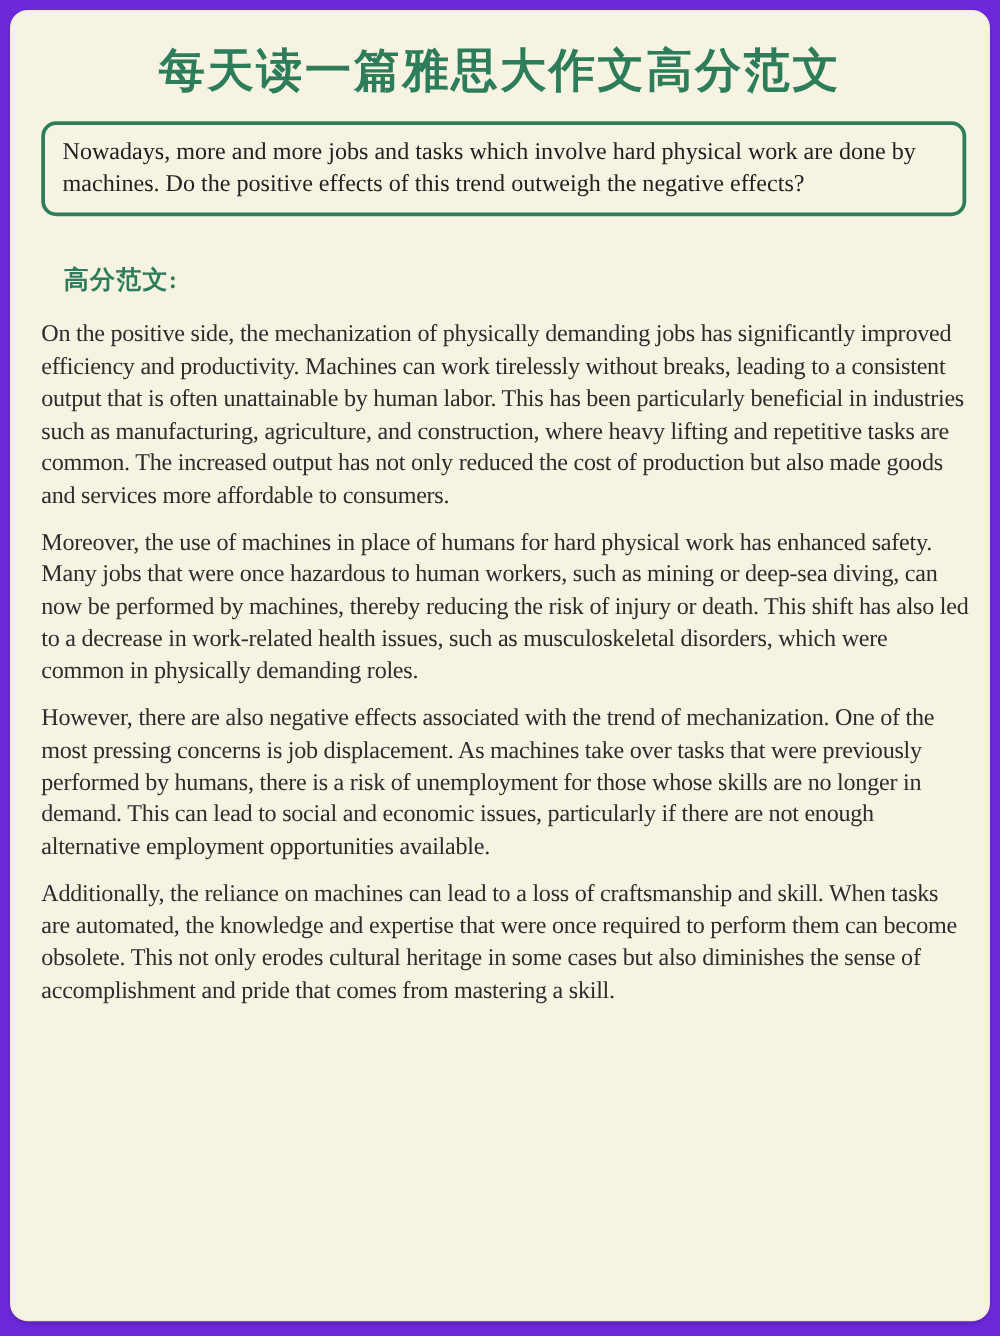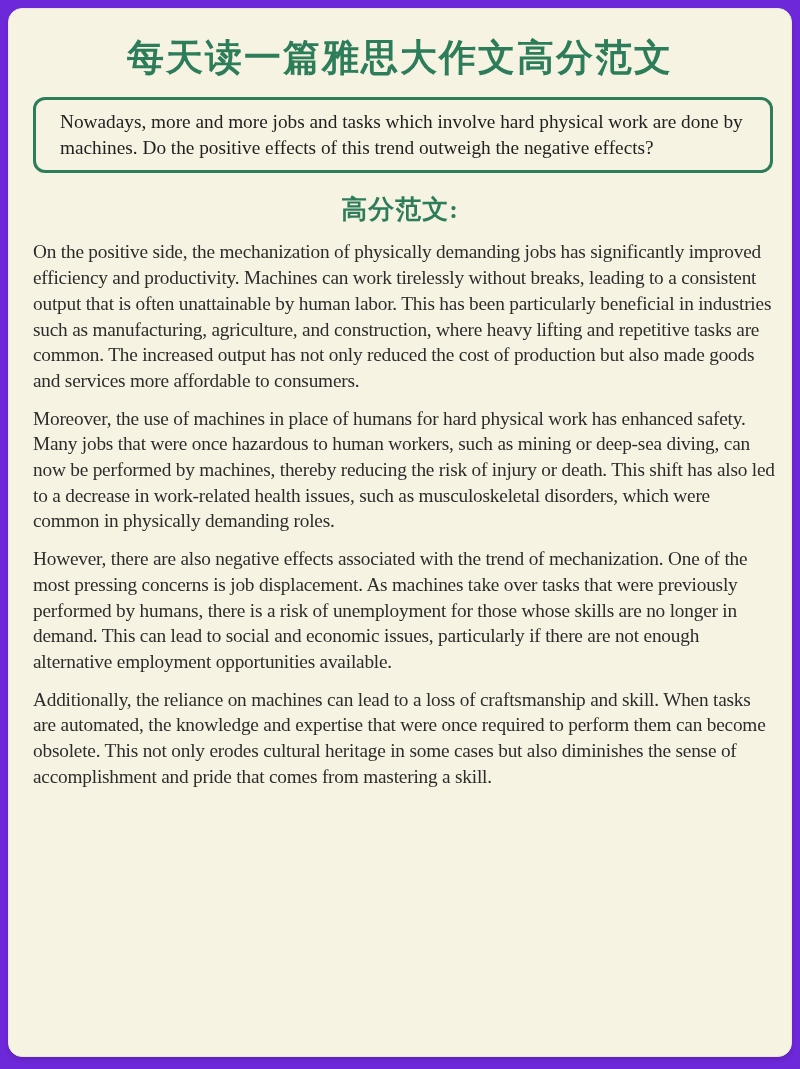--- a/index.html
+++ b/index.html
@@ -39,31 +39,31 @@
     letter-spacing: 2px;
     line-height: 1.25;
   }
   .prompt-box {
     margin: 16px auto 0 auto;
     width: 740px;
     box-sizing: border-box;
     border: 3px solid #2d7d5b;
     border-radius: 12px;
     background: #f7f3e2;
-    padding: 9px 14px 10px 24px;
+    padding: 9px 14px 10px 14px;
     color: #212121;
     font-size: 19.3px;
     line-height: 25.6px;
   }
   .section-heading {
-    margin: 0;
+    margin: 18px;
     padding-top: 19px;
-    text-align: center;
+    text-align: left;
     color: #2d7d5b;
-    font-size: 26px;
+    font-size: 20px;
     font-weight: 800;
     letter-spacing: 1px;
   }
   .essay {
     margin-top: 3px;
     color: #2c2c2c;
   }
   .essay p {
     margin: 12px 0 0 0;
     font-size: 19.3px;

